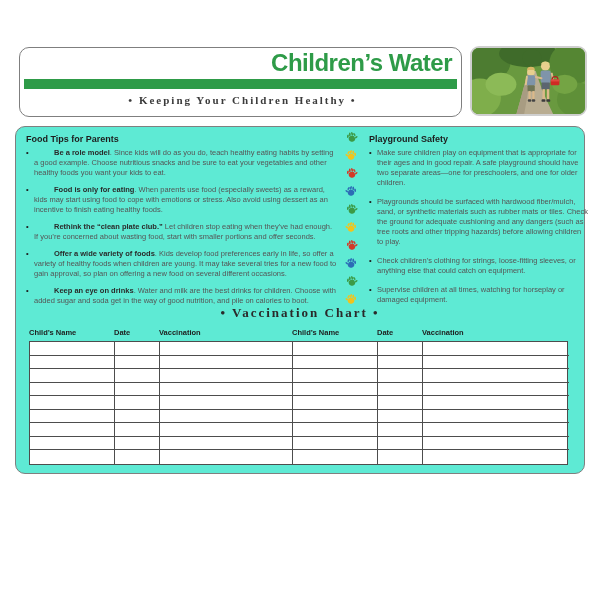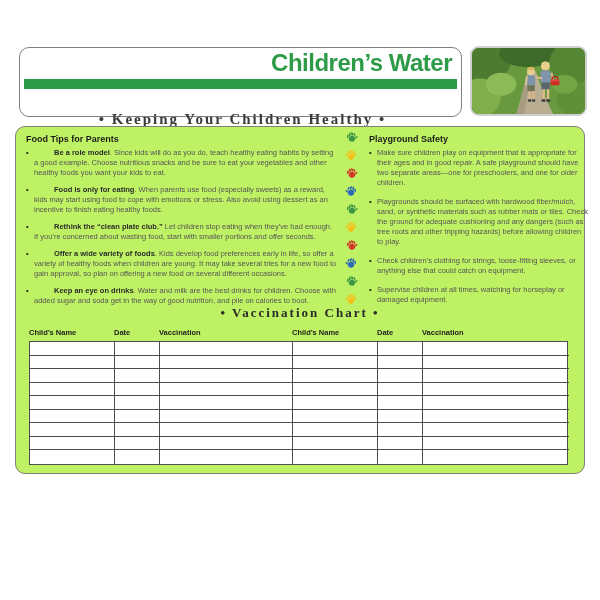--- a/index.html
+++ b/index.html
@@ -15,35 +15,35 @@
     position:absolute; top:1px; right:9px; left:0;
     text-align:right; font-size:24px; font-weight:bold; letter-spacing:-0.5px;
     color:#2e9b48;
   }
   .green-bar {
     position:absolute; left:4px; right:4px; top:31px; height:10px;
     background:#2e9b48;
   }
   .header-tagline {
     position:absolute; left:4px; right:0; top:46px; text-align:center;
-    font-family:"Liberation Serif", serif; font-weight:bold; font-size:15px;
-    letter-spacing:2px; color:#3b3b3b;margin-top:17px;
+    font-family:"Liberation Serif", serif; font-weight:bold; font-size:11px;
+    letter-spacing:2px; color:#3b3b3b;
   }
 
   
   .photo-box {
     position:absolute; left:470px; top:46px; width:117px; height:70px;
     border:2px solid #cfcfcf; border-radius:9px; overflow:hidden; background:#5a8f3c;
   }
   .photo-box svg { display:block; width:100%; height:100%; }
 
   
   .main-box {
     position:absolute; left:15px; top:126px; width:570px; height:348px;
-    border:1.5px solid #7f7f7f; border-radius:10px; background:#bef264;
+    border:1.5px solid #7f7f7f; border-radius:10px; background:#5eead4;
   }
   .section-heading { font-size:9px; font-weight:bold; color:#1d1d1d; margin-bottom:4px; }
   .tips-col { position:absolute; left:10px; top:7px; width:312px; }
   .safety-col { position:absolute; left:353px; top:7px; width:220px; }
   ul.bullets { list-style:none; }
   ul.bullets li {
     position:relative; padding-left:8px; margin-bottom:7px;
     font-size:7.5px; line-height:10px; color:#555555;
   }
   ul.bullets li::before {

